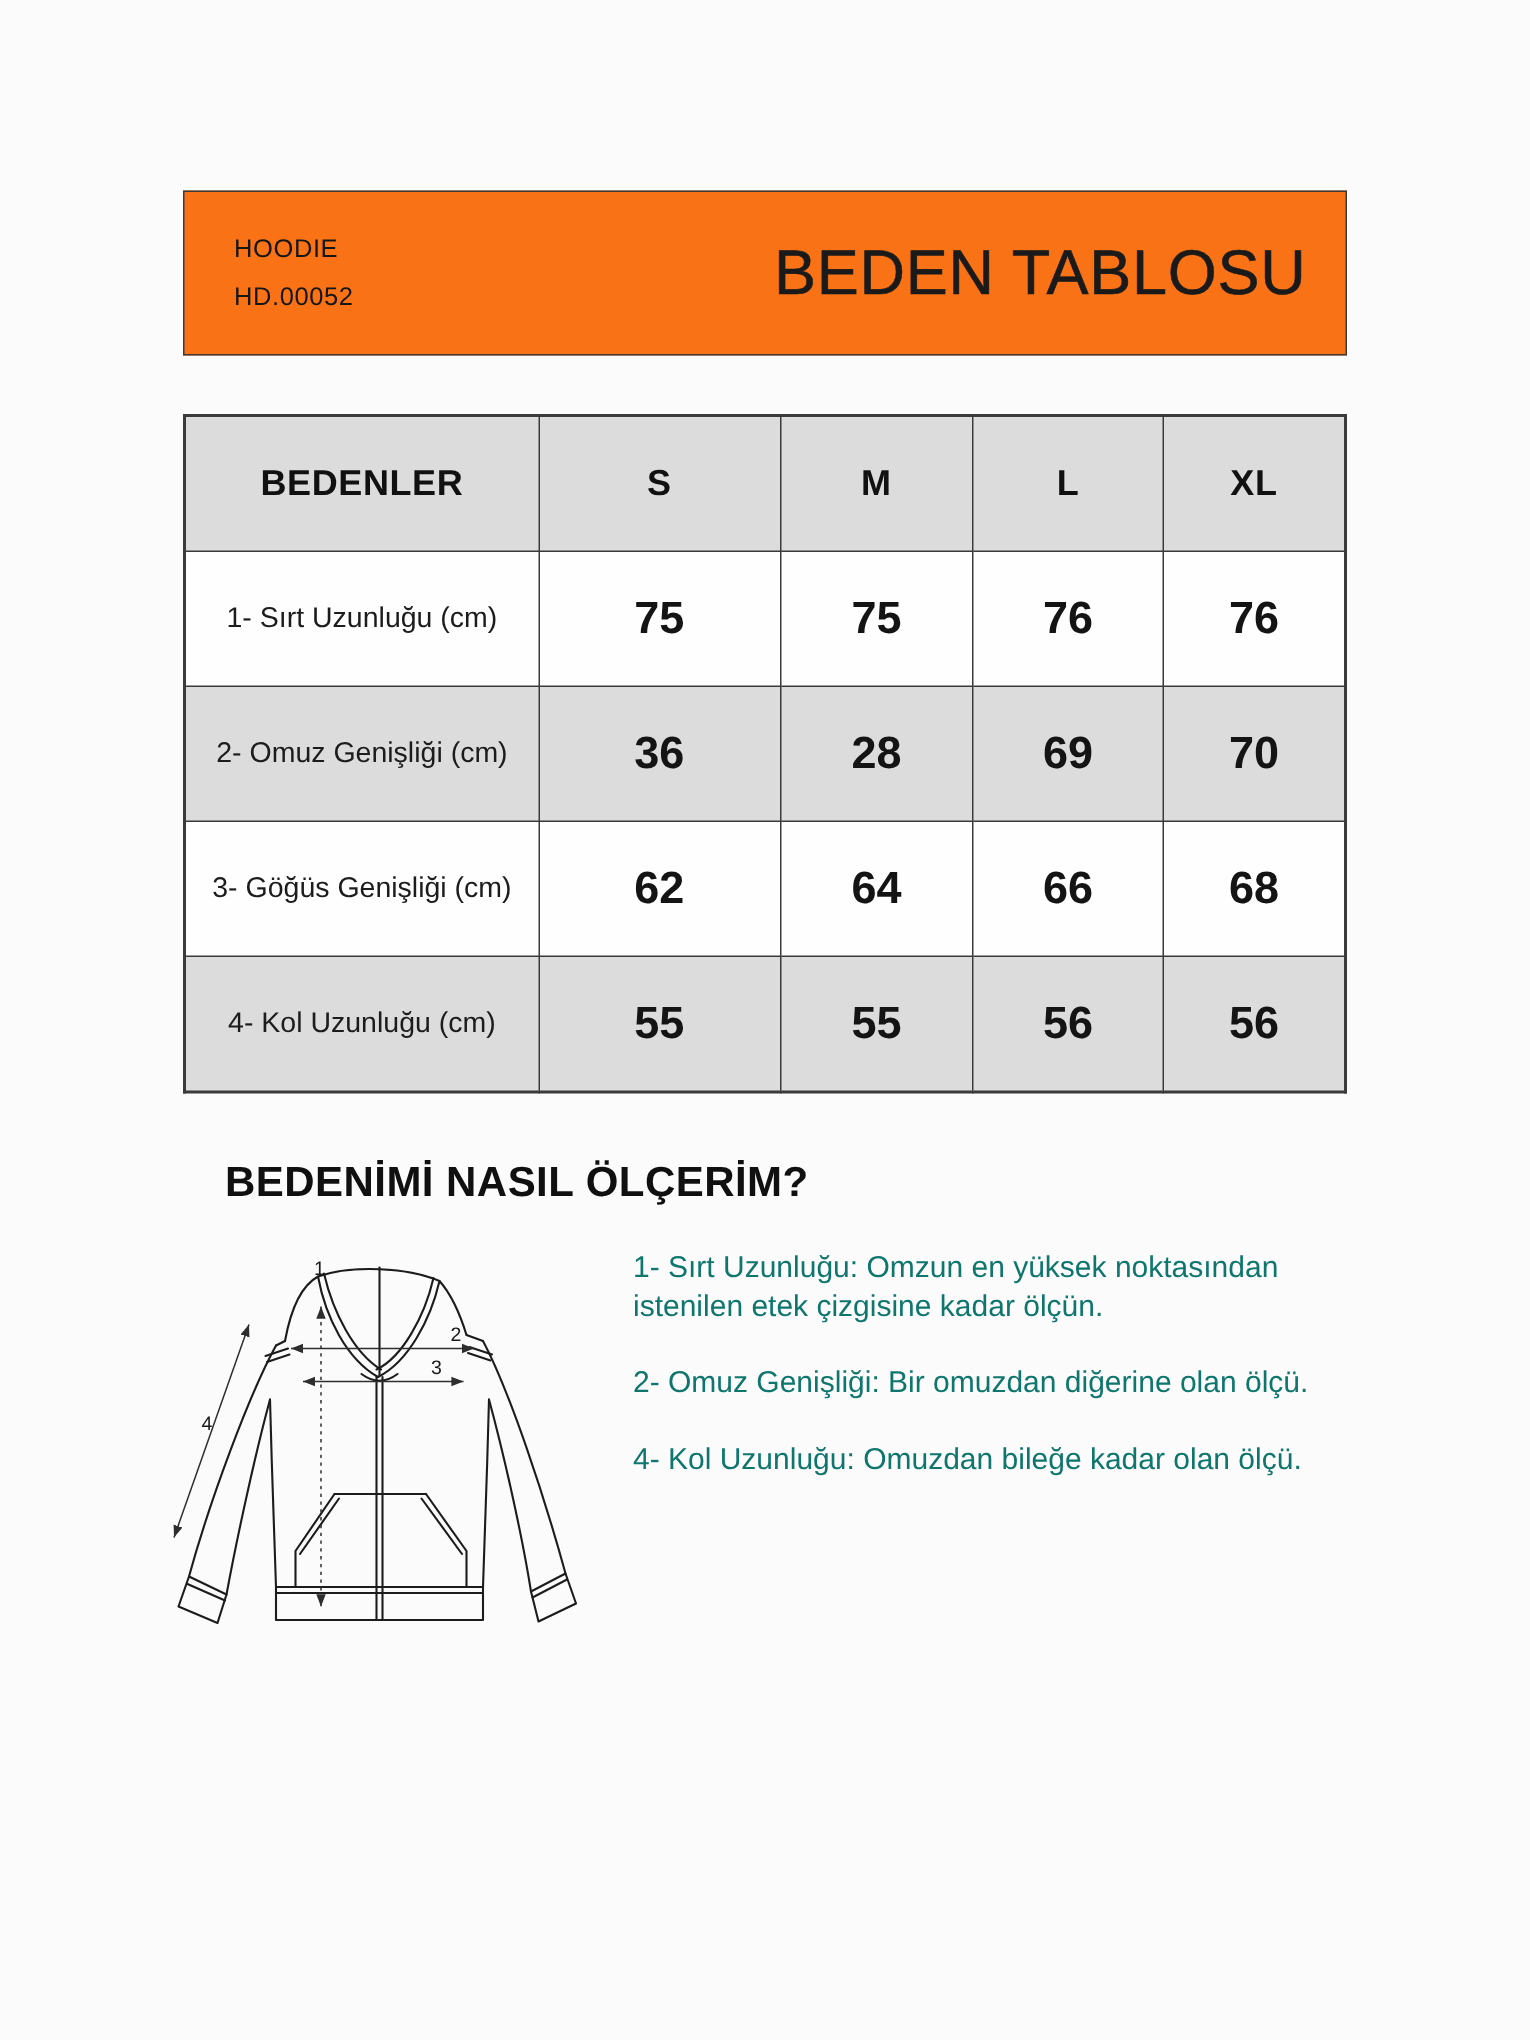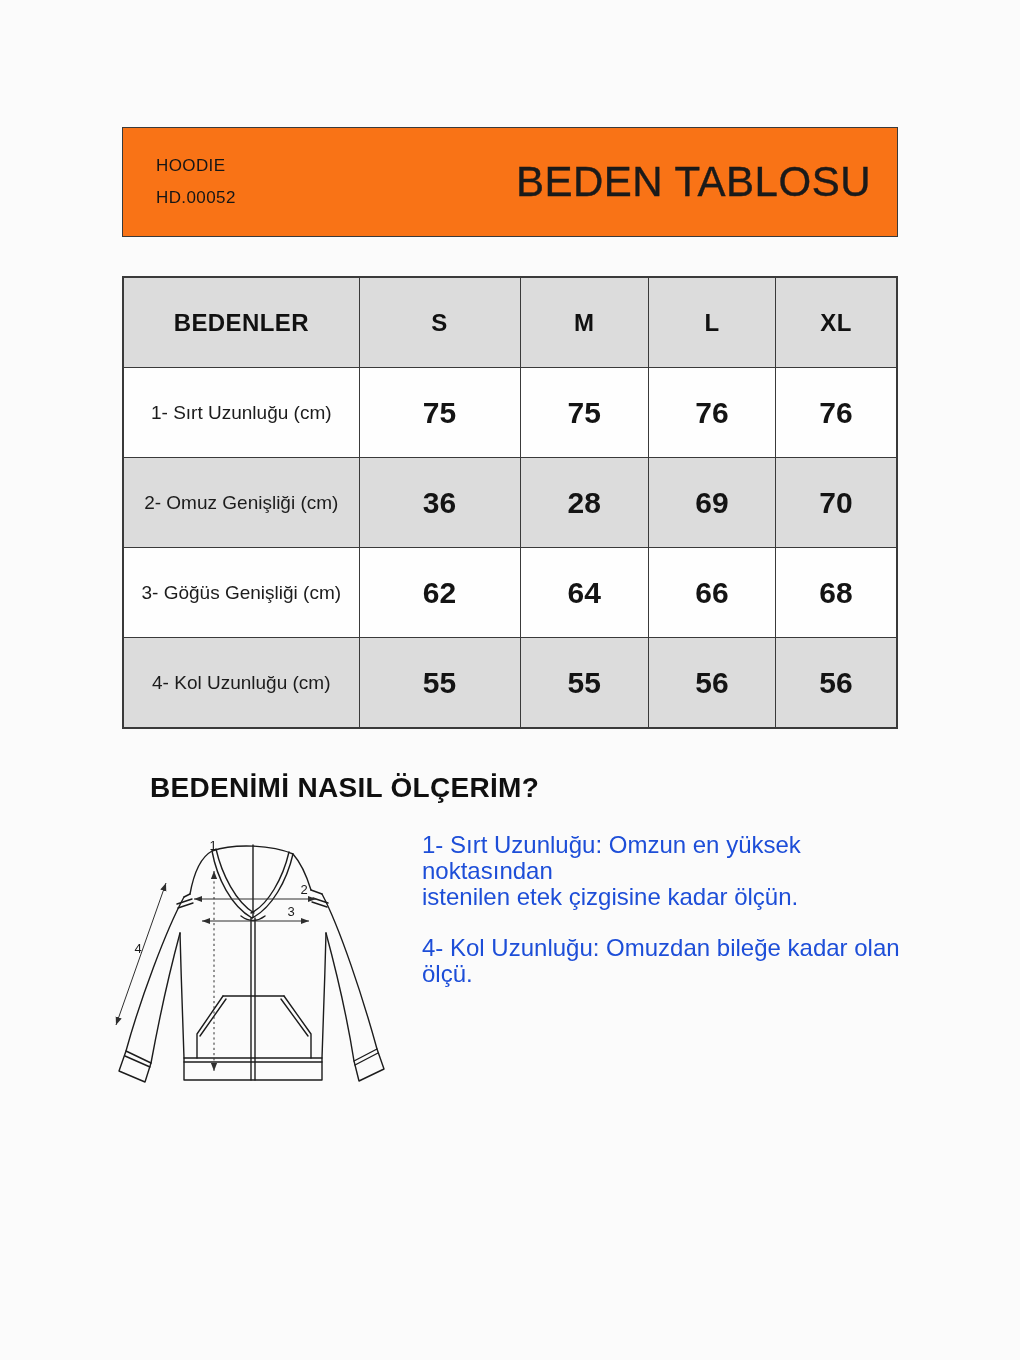--- a/index.html
+++ b/index.html
@@ -63,21 +63,21 @@
     white-space:nowrap;
   }
   .diagram{position:absolute;top:820px;left:100px;width:320px;height:290px;}
   .diagram svg{display:block;}
   .diagram text{font-family:"Liberation Sans","DejaVu Sans",sans-serif;}
   .instructions{
     position:absolute;top:832px;left:422px;width:486px;
   }
   .instructions p{
     margin:0 0 25px 0;
-    font-size:24px;line-height:26px;color:#1d4ed8;
+    font-size:20px;line-height:26px;color:#0f766e;
     white-space:pre-line;
   }
 </style>
 </head>
 <body>
 
 <div class="page">
 
 
   <div class="title-box">
@@ -204,16 +204,17 @@
         <text x="204" y="74">2</text>
         <text x="191" y="96">3</text>
         <text x="38" y="133">4</text>
       </g>
     </svg>
   </div>
 
   <div class="instructions">
     <p>1- Sırt Uzunluğu: Omzun en yüksek noktasından
 istenilen etek çizgisine kadar ölçün.</p>
+    <p>2- Omuz Genişliği: Bir omuzdan diğerine olan ölçü.</p>
     <p>4- Kol Uzunluğu: Omuzdan bileğe kadar olan ölçü.</p>
   </div>
 
 </div>
 
 </body></html>

